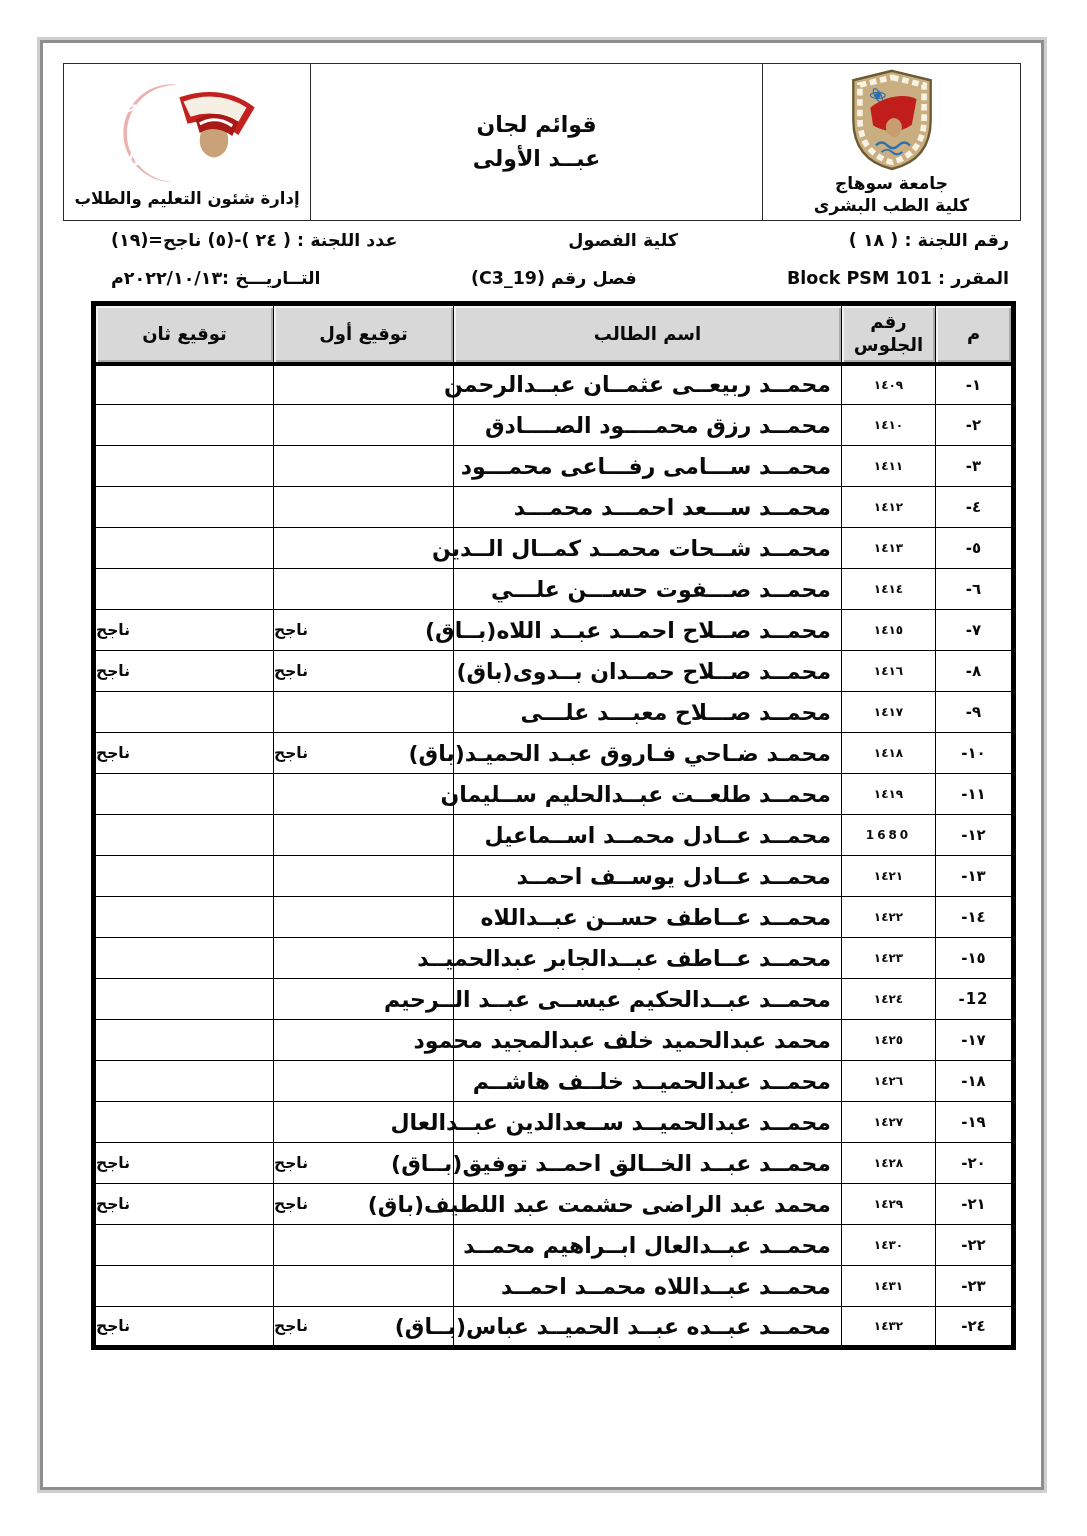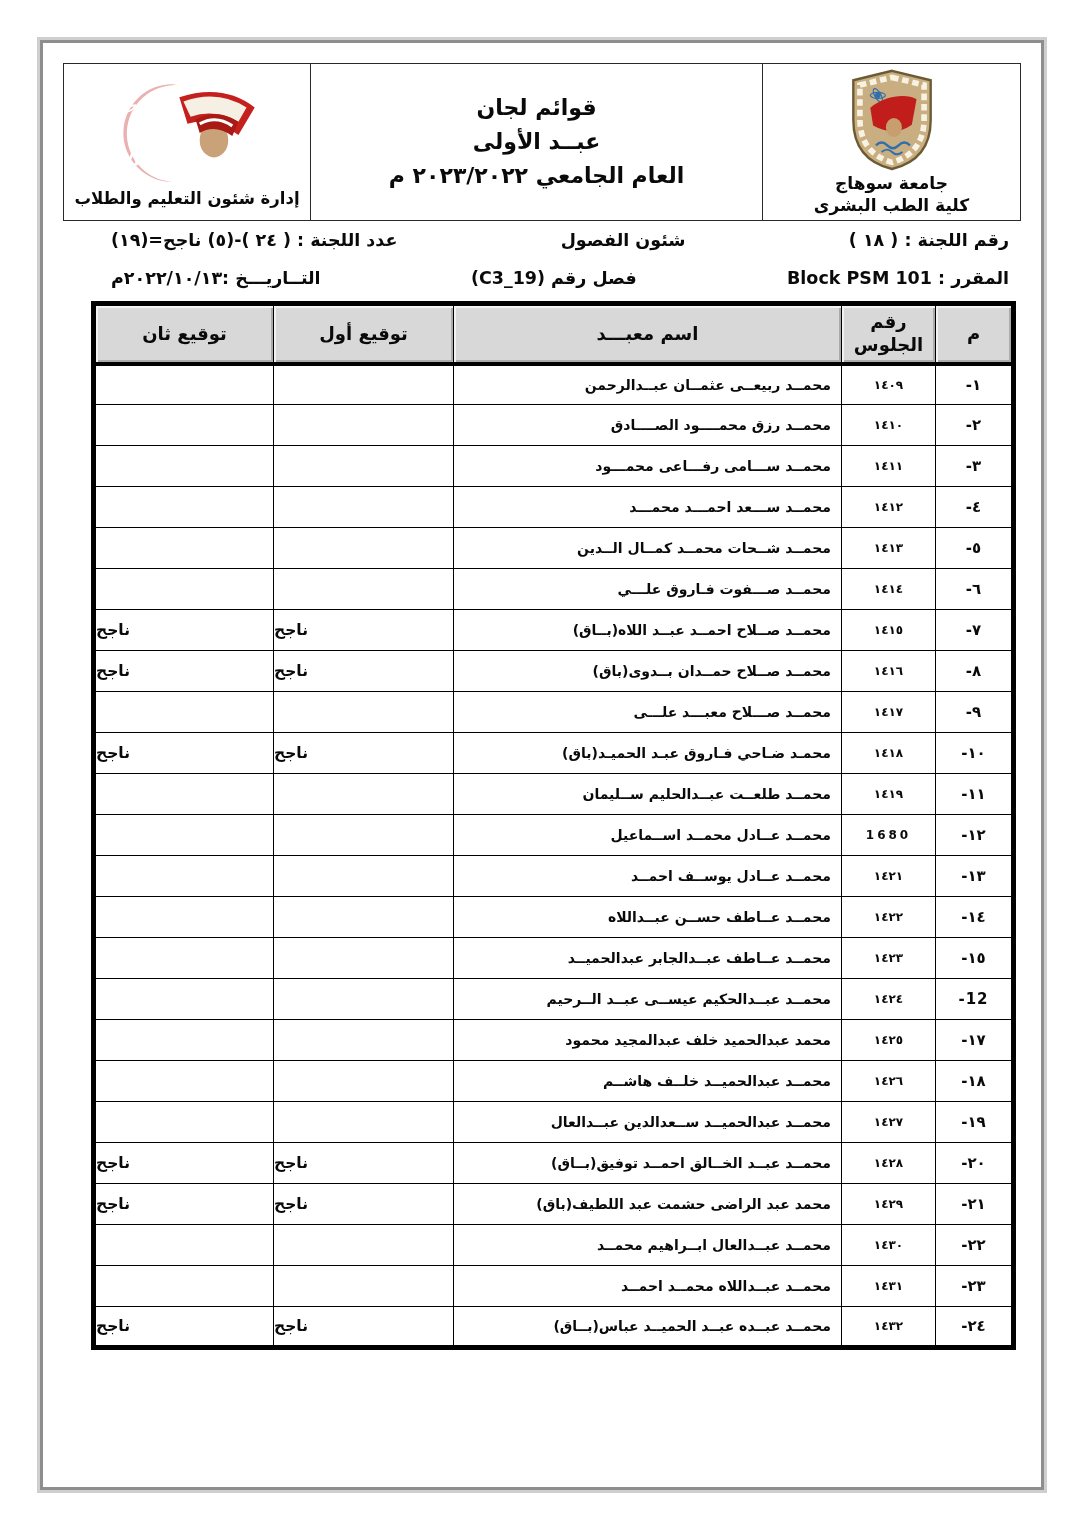--- a/index.html
+++ b/index.html
@@ -48,21 +48,21 @@
   th {
     background:#d8d8d8; border:1px solid #000;
     height:60px; font-size:18px; line-height:1.25; text-align:center;
     box-shadow:inset 2px 2px 0 #f2f2f2, inset -2px -2px 0 #ababab;
     font-weight:700; padding:2px;
   }
   thead tr { border-bottom:4px solid #000; }
   td { border:1px solid #000; height:41px; vertical-align:middle; font-weight:700; background:#fff; }
   td.c-idx  { text-align:center; font-size:15px; letter-spacing:1px; }
   td.c-seat { text-align:center; font-size:12px; letter-spacing:3px; }
-  td.c-name { text-align:right; font-size:14px; padding:0 10px 0 4px; white-space:nowrap; }
+  td.c-name { text-align:right; font-size:22px; padding:0 10px 0 4px; white-space:nowrap; }
   td.c-sig  { text-align:left; font-size:15.5px; }
 
   svg text { font-family:"DejaVu Sans", sans-serif; font-weight:700; }
 </style>
 </head>
 <body>
 
 <div class="page">
 
   <div class="header-box" dir="rtl">
@@ -79,63 +79,62 @@
         <path d="M28,82 q6,-6 12,0 t12,0 t12,0" fill="none" stroke="#2f6fae" stroke-width="2.5"></path>
         <path d="M34,89 q6,-5 11,0 t11,0" fill="none" stroke="#2f6fae" stroke-width="2"></path>
       </svg>
       <div class="org-line">جامعة سوهاج</div>
       <div class="org-line">كلية الطب البشرى</div>
     </div>
 
     <div class="hcell hcell-title">
       <div class="title-line">قوائم لجان</div>
       <div class="title-line">عبــد الأولى</div>
-      <div class="title-line">العام الجامعي ٢٠٢٣/٢٠٢٢ م</div>
     </div>
 
     <div class="hcell hcell-dept">
       <svg width="205" height="112" viewBox="0 0 200 110">
         <path d="M85,7 a48,48 0 1,0 0,96 a40,40 0 1,1 0,-96 Z" fill="#c4201d" transform="rotate(-8 85 55)"></path>
         <path d="M85,7 a48,48 0 1,0 0,96 a36,36 0 1,1 6,-95 Z" fill="#c4201d" opacity="0.35"></path>
         <path d="M92,20 Q135,6 166,30 L150,57 Q126,38 100,46 Z" fill="#c4201d"></path>
         <path d="M96,24 Q130,12 158,30 L150,44 Q127,31 103,39 Z" fill="#f5efe4"></path>
         <ellipse cx="126" cy="62" rx="14" ry="17" fill="#caa27a"></ellipse>
         <path d="M108,42 Q128,30 150,44 L144,58 Q127,46 112,55 Z" fill="#a91915"></path>
         <path d="M112,46 Q128,37 144,48" fill="none" stroke="#ffffff" stroke-width="3"></path>
         <text transform="translate(52,30) rotate(-24)" font-size="13" fill="#ffffff">جامعة سوهاج</text>
         <text transform="translate(52,88) rotate(20)" font-size="13" fill="#ffffff">كلية الطب</text>
       </svg>
       <div class="dept-line">إدارة شئون التعليم والطلاب</div>
     </div>
   </div>
 
   <div class="inforow" dir="rtl">
     <span>رقم اللجنة : ( ١٨ )</span>
-    <span class="mid">شئون الفصول</span>
+    <span class="mid">كلية الفصول</span>
     <span>عدد اللجنة : ( ٢٤ )-(٥) ناجح=(١٩)</span>
   </div>
   <div class="inforow" dir="rtl">
     <span>المقرر : Block PSM 101</span>
     <span class="mid">فصل رقم (C3_19)</span>
     <span>التــاريـــخ :٢٠٢٢/١٠/١٣م</span>
   </div>
 
   <table class="roster" dir="rtl">
     <colgroup>
       <col class="col-idx">
         <col class="col-seat">
         <col class="col-name">
         <col class="col-sig">
         <col class="col-sig">
     </colgroup>
     <thead>
       <tr>
         <th>م</th>
         <th>رقم الجلوس</th>
-        <th>اسم معبـــد</th>
+        <th>اسم الطالب</th>
         <th>توقيع أول</th>
         <th>توقيع ثان</th>
       </tr>
     </thead>
     <tbody id="roster-body">
         <tr>
           <td class="c-idx">١-</td>
           <td class="c-seat">١٤٠٩</td>
           <td class="c-name">محمــد ربيعــى عثمــان عبــدالرحمن</td>
           <td class="c-sig"></td>
@@ -165,21 +164,21 @@
         <tr>
           <td class="c-idx">٥-</td>
           <td class="c-seat">١٤١٣</td>
           <td class="c-name">محمــد شــحات محمــد كمــال الــدين</td>
           <td class="c-sig"></td>
           <td class="c-sig"></td>
         </tr>
         <tr>
           <td class="c-idx">٦-</td>
           <td class="c-seat">١٤١٤</td>
-          <td class="c-name">محمــد صـــفوت فـاروق علـــي</td>
+          <td class="c-name">محمــد صـــفوت حســـن علـــي</td>
           <td class="c-sig"></td>
           <td class="c-sig"></td>
         </tr>
         <tr>
           <td class="c-idx">٧-</td>
           <td class="c-seat">١٤١٥</td>
           <td class="c-name">محمــد صــلاح احمــد عبــد اللاه(بــاق)</td>
           <td class="c-sig">ناجح</td>
           <td class="c-sig">ناجح</td>
         </tr>

